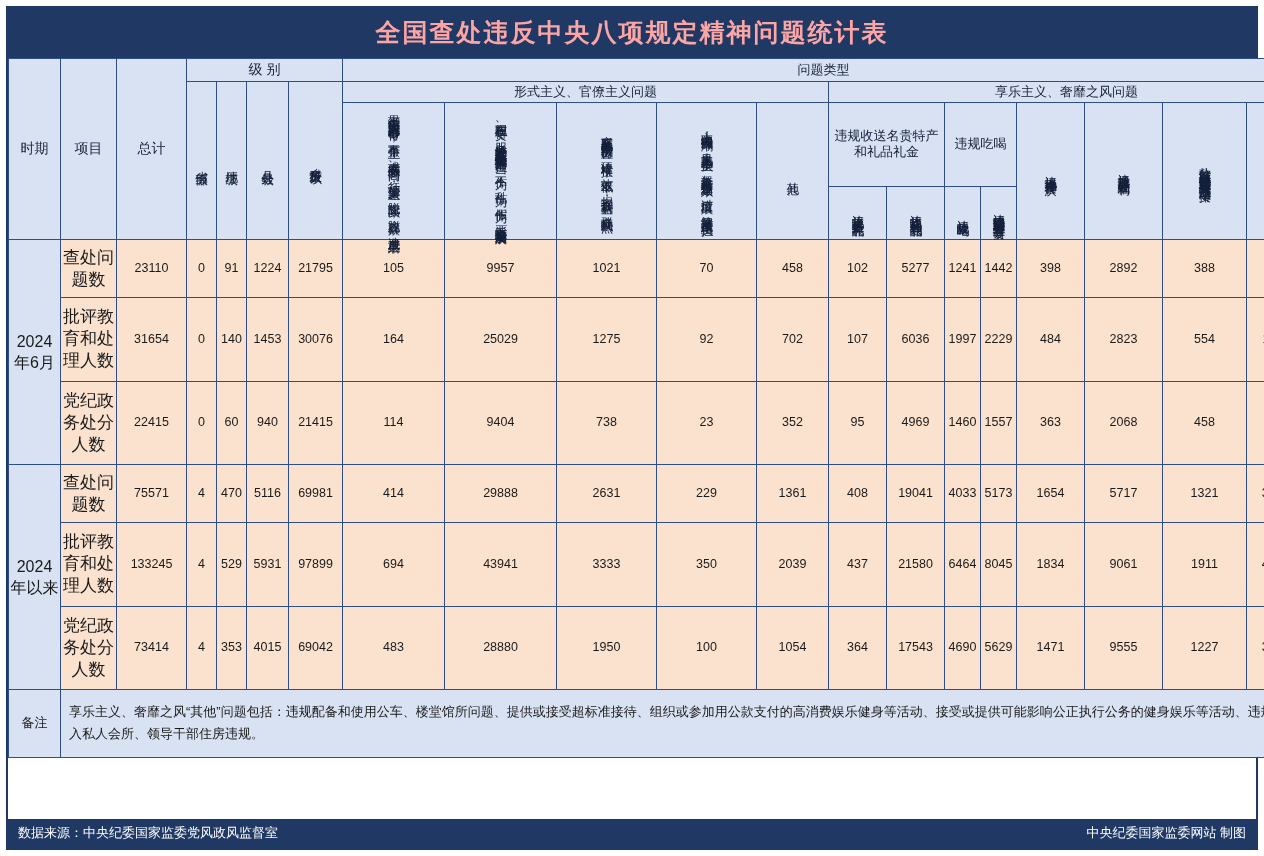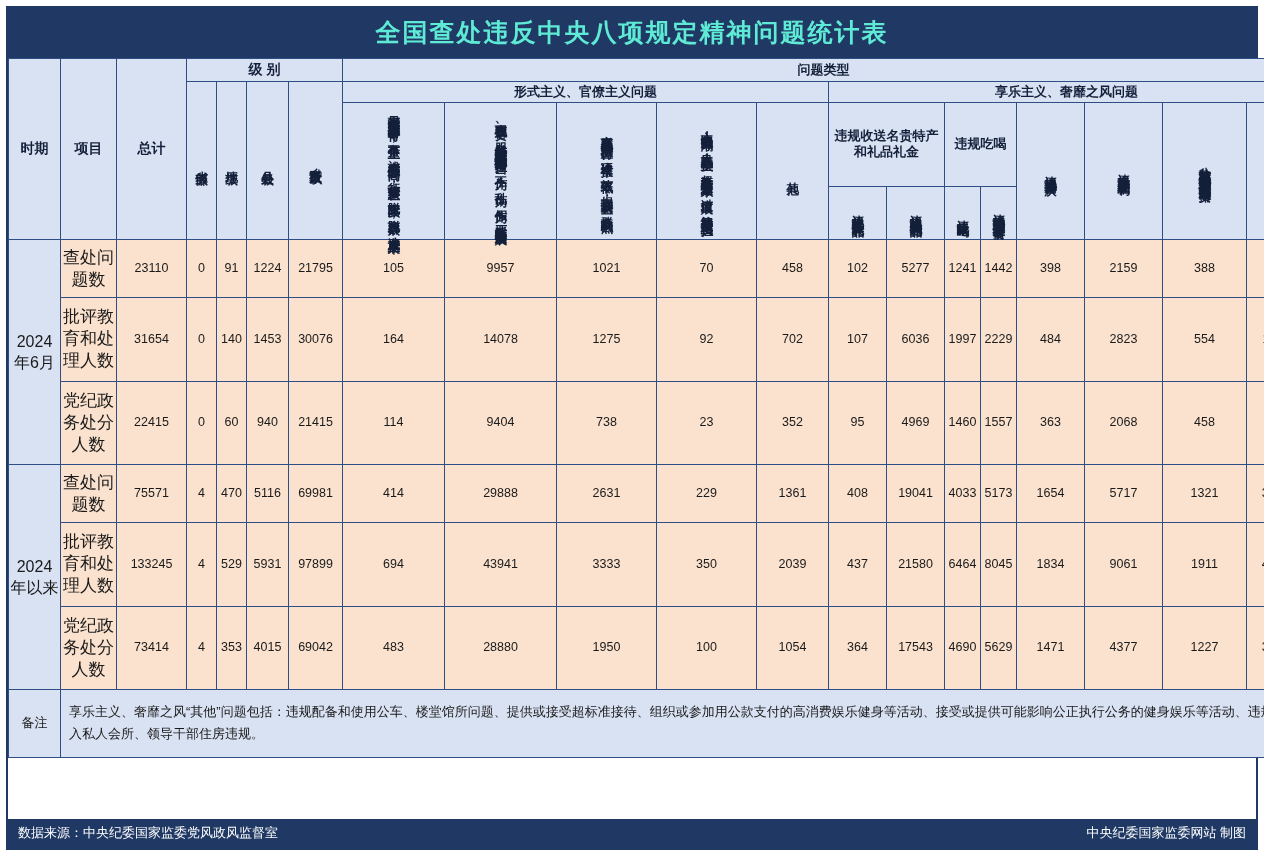--- a/index.html
+++ b/index.html
@@ -12,21 +12,21 @@
   }
   .sheet{
     width:1252px;height:844px;
     margin:6px;
     border:2px solid #1f3864;
     box-sizing:border-box;
     display:flex;flex-direction:column;
   }
   .title-bar{
     background:#1f3864;
-    color:#5eead4;
+    color:#fca5a5;
     text-align:center;
     font-size:25px;
     font-weight:bold;
     letter-spacing:2px;
     padding:8px 0 9px 0;
     font-family:"Liberation Serif","DejaVu Serif",serif;
   }
   table{
     border-collapse:collapse;
     width:100%;
@@ -35,21 +35,21 @@
   th,td{
     border:1px solid #2f4e85;
     text-align:center;
     vertical-align:middle;
     font-size:12.5px;
     line-height:1.25;
     padding:2px 1px;
   }
   thead th{
     background:#d9e2f3;
-    font-weight:bold;
+    font-weight:normal;
     color:#14203a;
   }
   .vert{
     writing-mode:vertical-rl;
     text-orientation:upright;
     letter-spacing:1px;
     line-height:1.35;
     margin:0 auto;
     white-space:normal;
     max-height:245px;
@@ -179,33 +179,33 @@
         <td class="data">105</td>
         <td class="data">9957</td>
         <td class="data">1021</td>
         <td class="data">70</td>
         <td class="data">458</td>
         <td class="data">102</td>
         <td class="data">5277</td>
         <td class="data">1241</td>
         <td class="data">1442</td>
         <td class="data">398</td>
-        <td class="data">2159</td>
+        <td class="data">2892</td>
         <td class="data">388</td>
         <td class="data">908</td>
       </tr>
       <tr>
         <td class="item">批评教育和处理人数</td>
         <td class="data">31654</td>
         <td class="data">0</td>
         <td class="data">140</td>
         <td class="data">1453</td>
         <td class="data">30076</td>
         <td class="data">164</td>
-        <td class="data">14078</td>
+        <td class="data">25029</td>
         <td class="data">1275</td>
         <td class="data">92</td>
         <td class="data">702</td>
         <td class="data">107</td>
         <td class="data">6036</td>
         <td class="data">1997</td>
         <td class="data">2229</td>
         <td class="data">484</td>
         <td class="data">2823</td>
         <td class="data">554</td>
@@ -285,21 +285,21 @@
         <td class="data">483</td>
         <td class="data">28880</td>
         <td class="data">1950</td>
         <td class="data">100</td>
         <td class="data">1054</td>
         <td class="data">364</td>
         <td class="data">17543</td>
         <td class="data">4690</td>
         <td class="data">5629</td>
         <td class="data">1471</td>
-        <td class="data">4377</td>
+        <td class="data">9555</td>
         <td class="data">1227</td>
         <td class="data">3190</td>
       </tr>
       <tr class="note-row">
         <td class="note-label">备注</td>
         <td colspan="19">享乐主义、奢靡之风“其他”问题包括：违规配备和使用公车、楼堂馆所问题、提供或接受超标准接待、组织或参加用公款支付的高消费娱乐健身等活动、接受或提供可能影响公正执行公务的健身娱乐等活动、违规出入私人会所、领导干部住房违规。</td>
       </tr>
     </tbody>
   </table>
 

